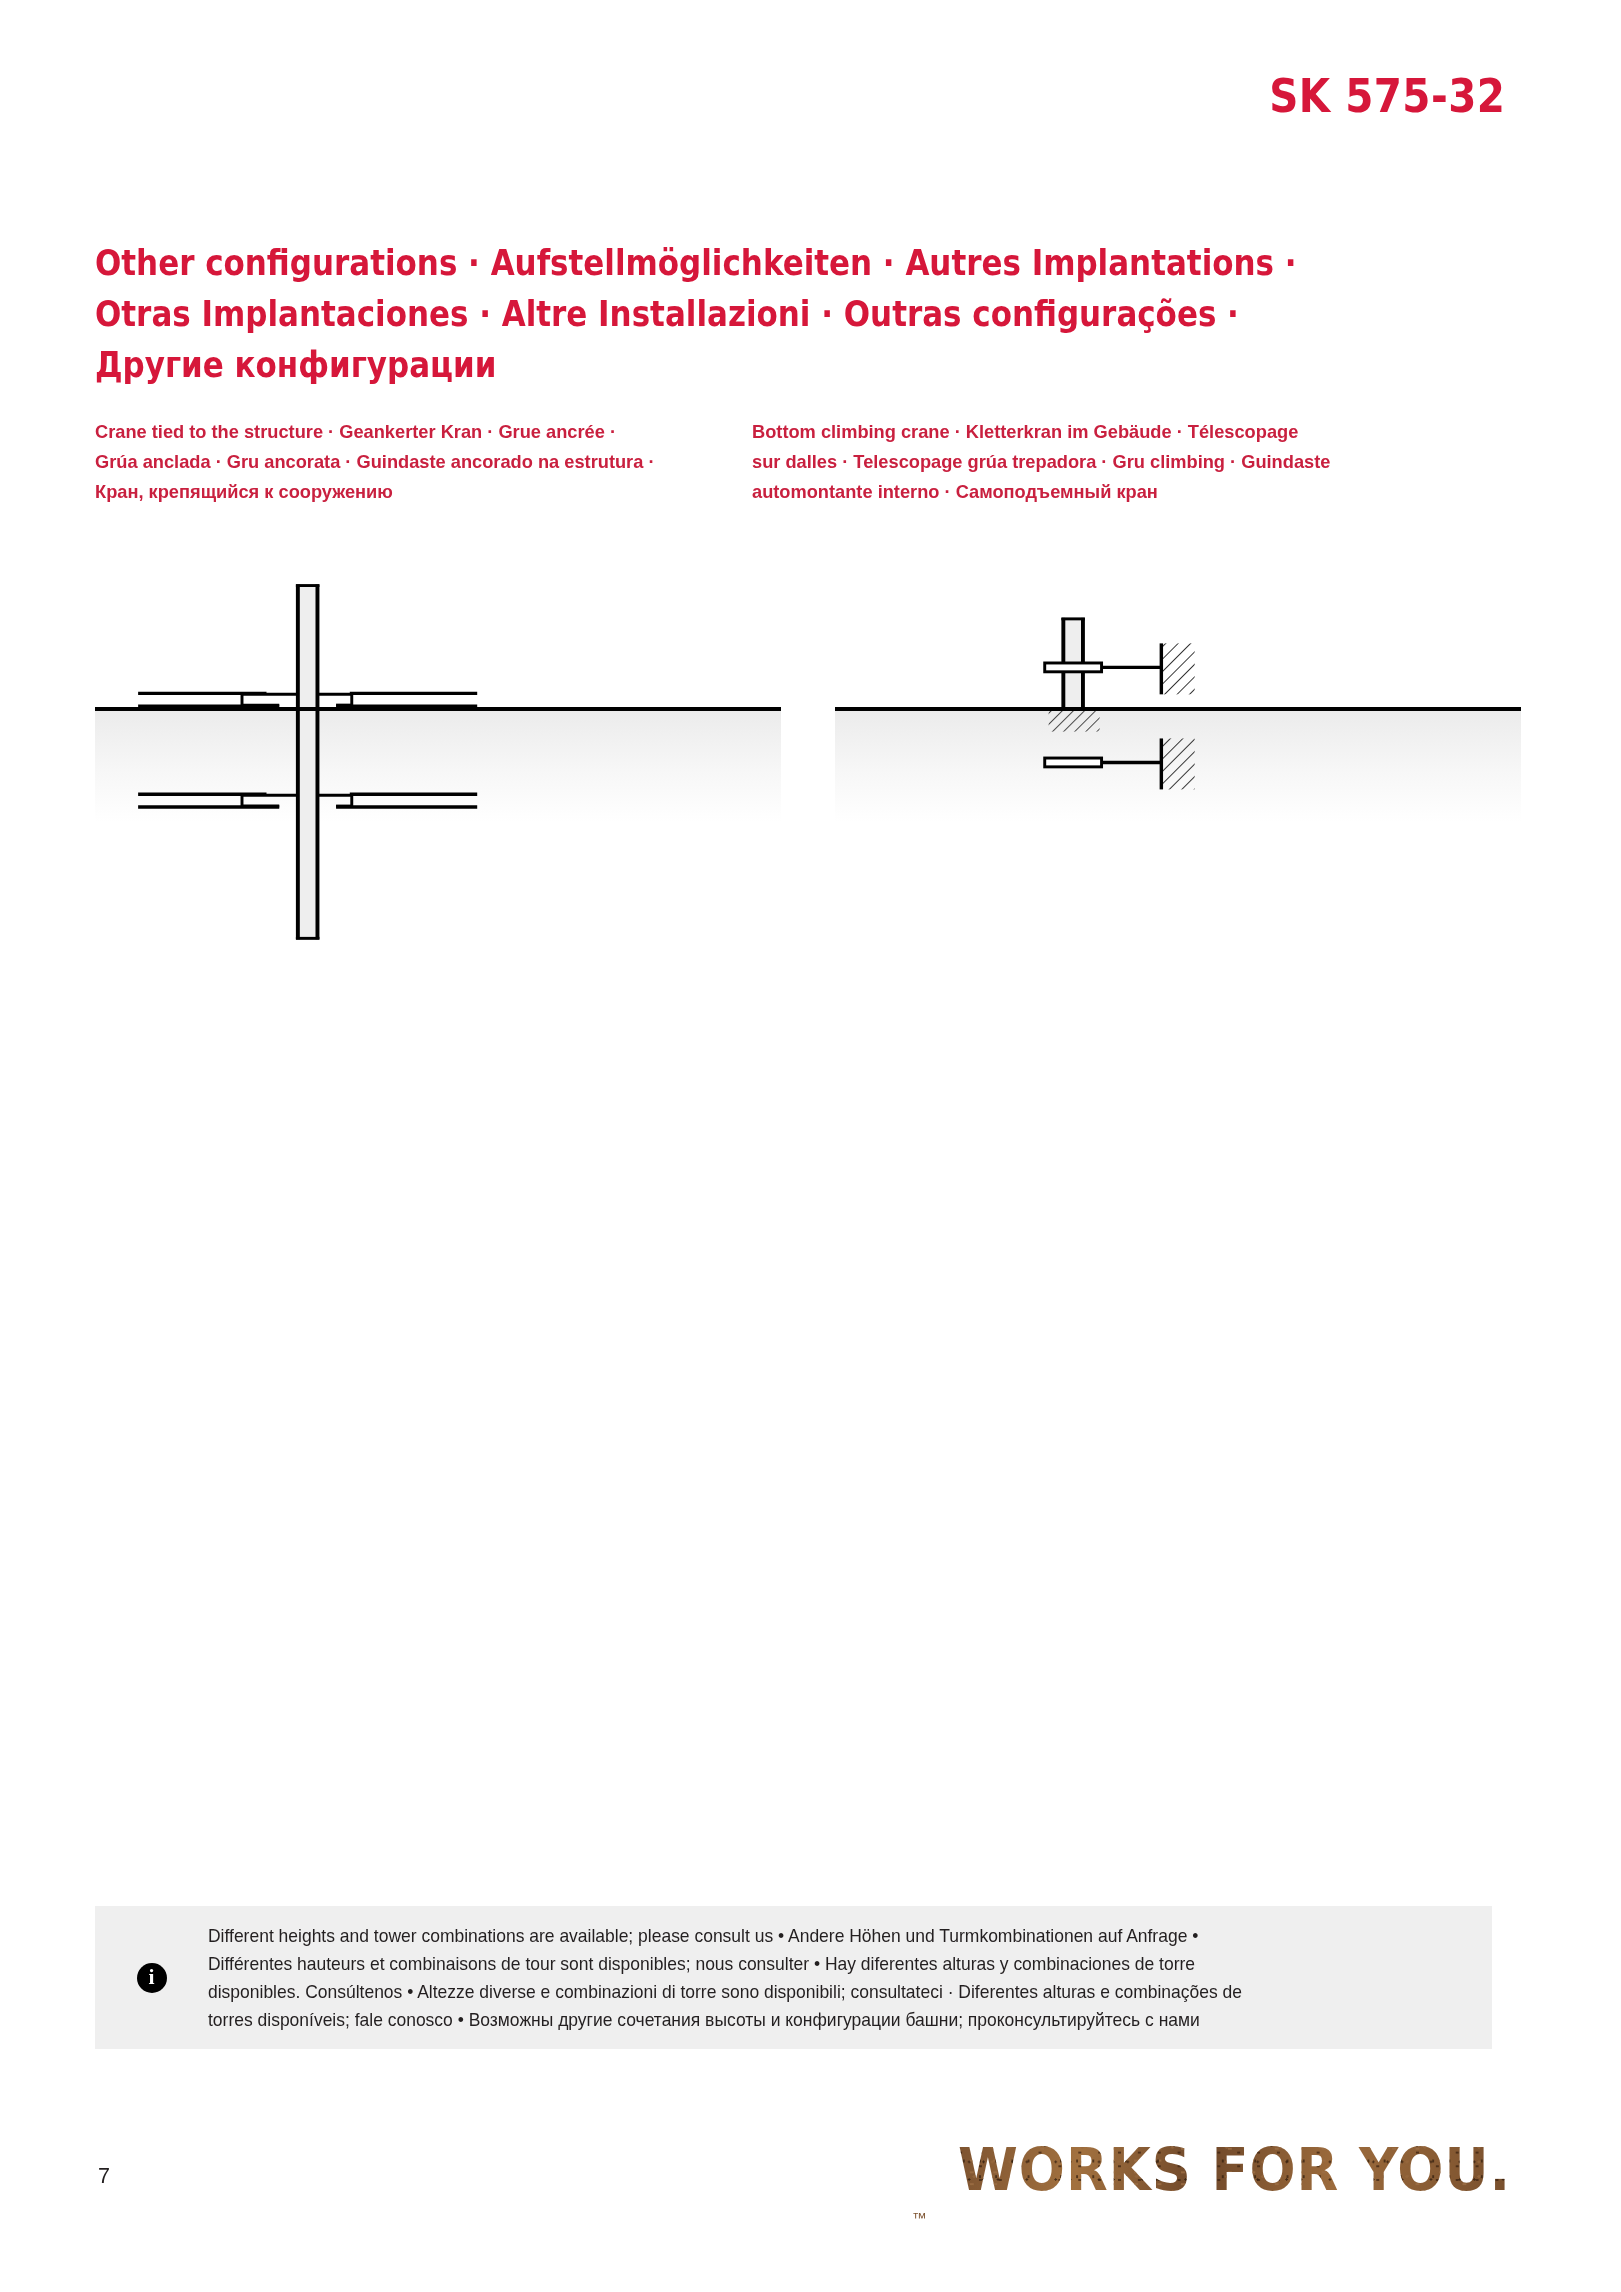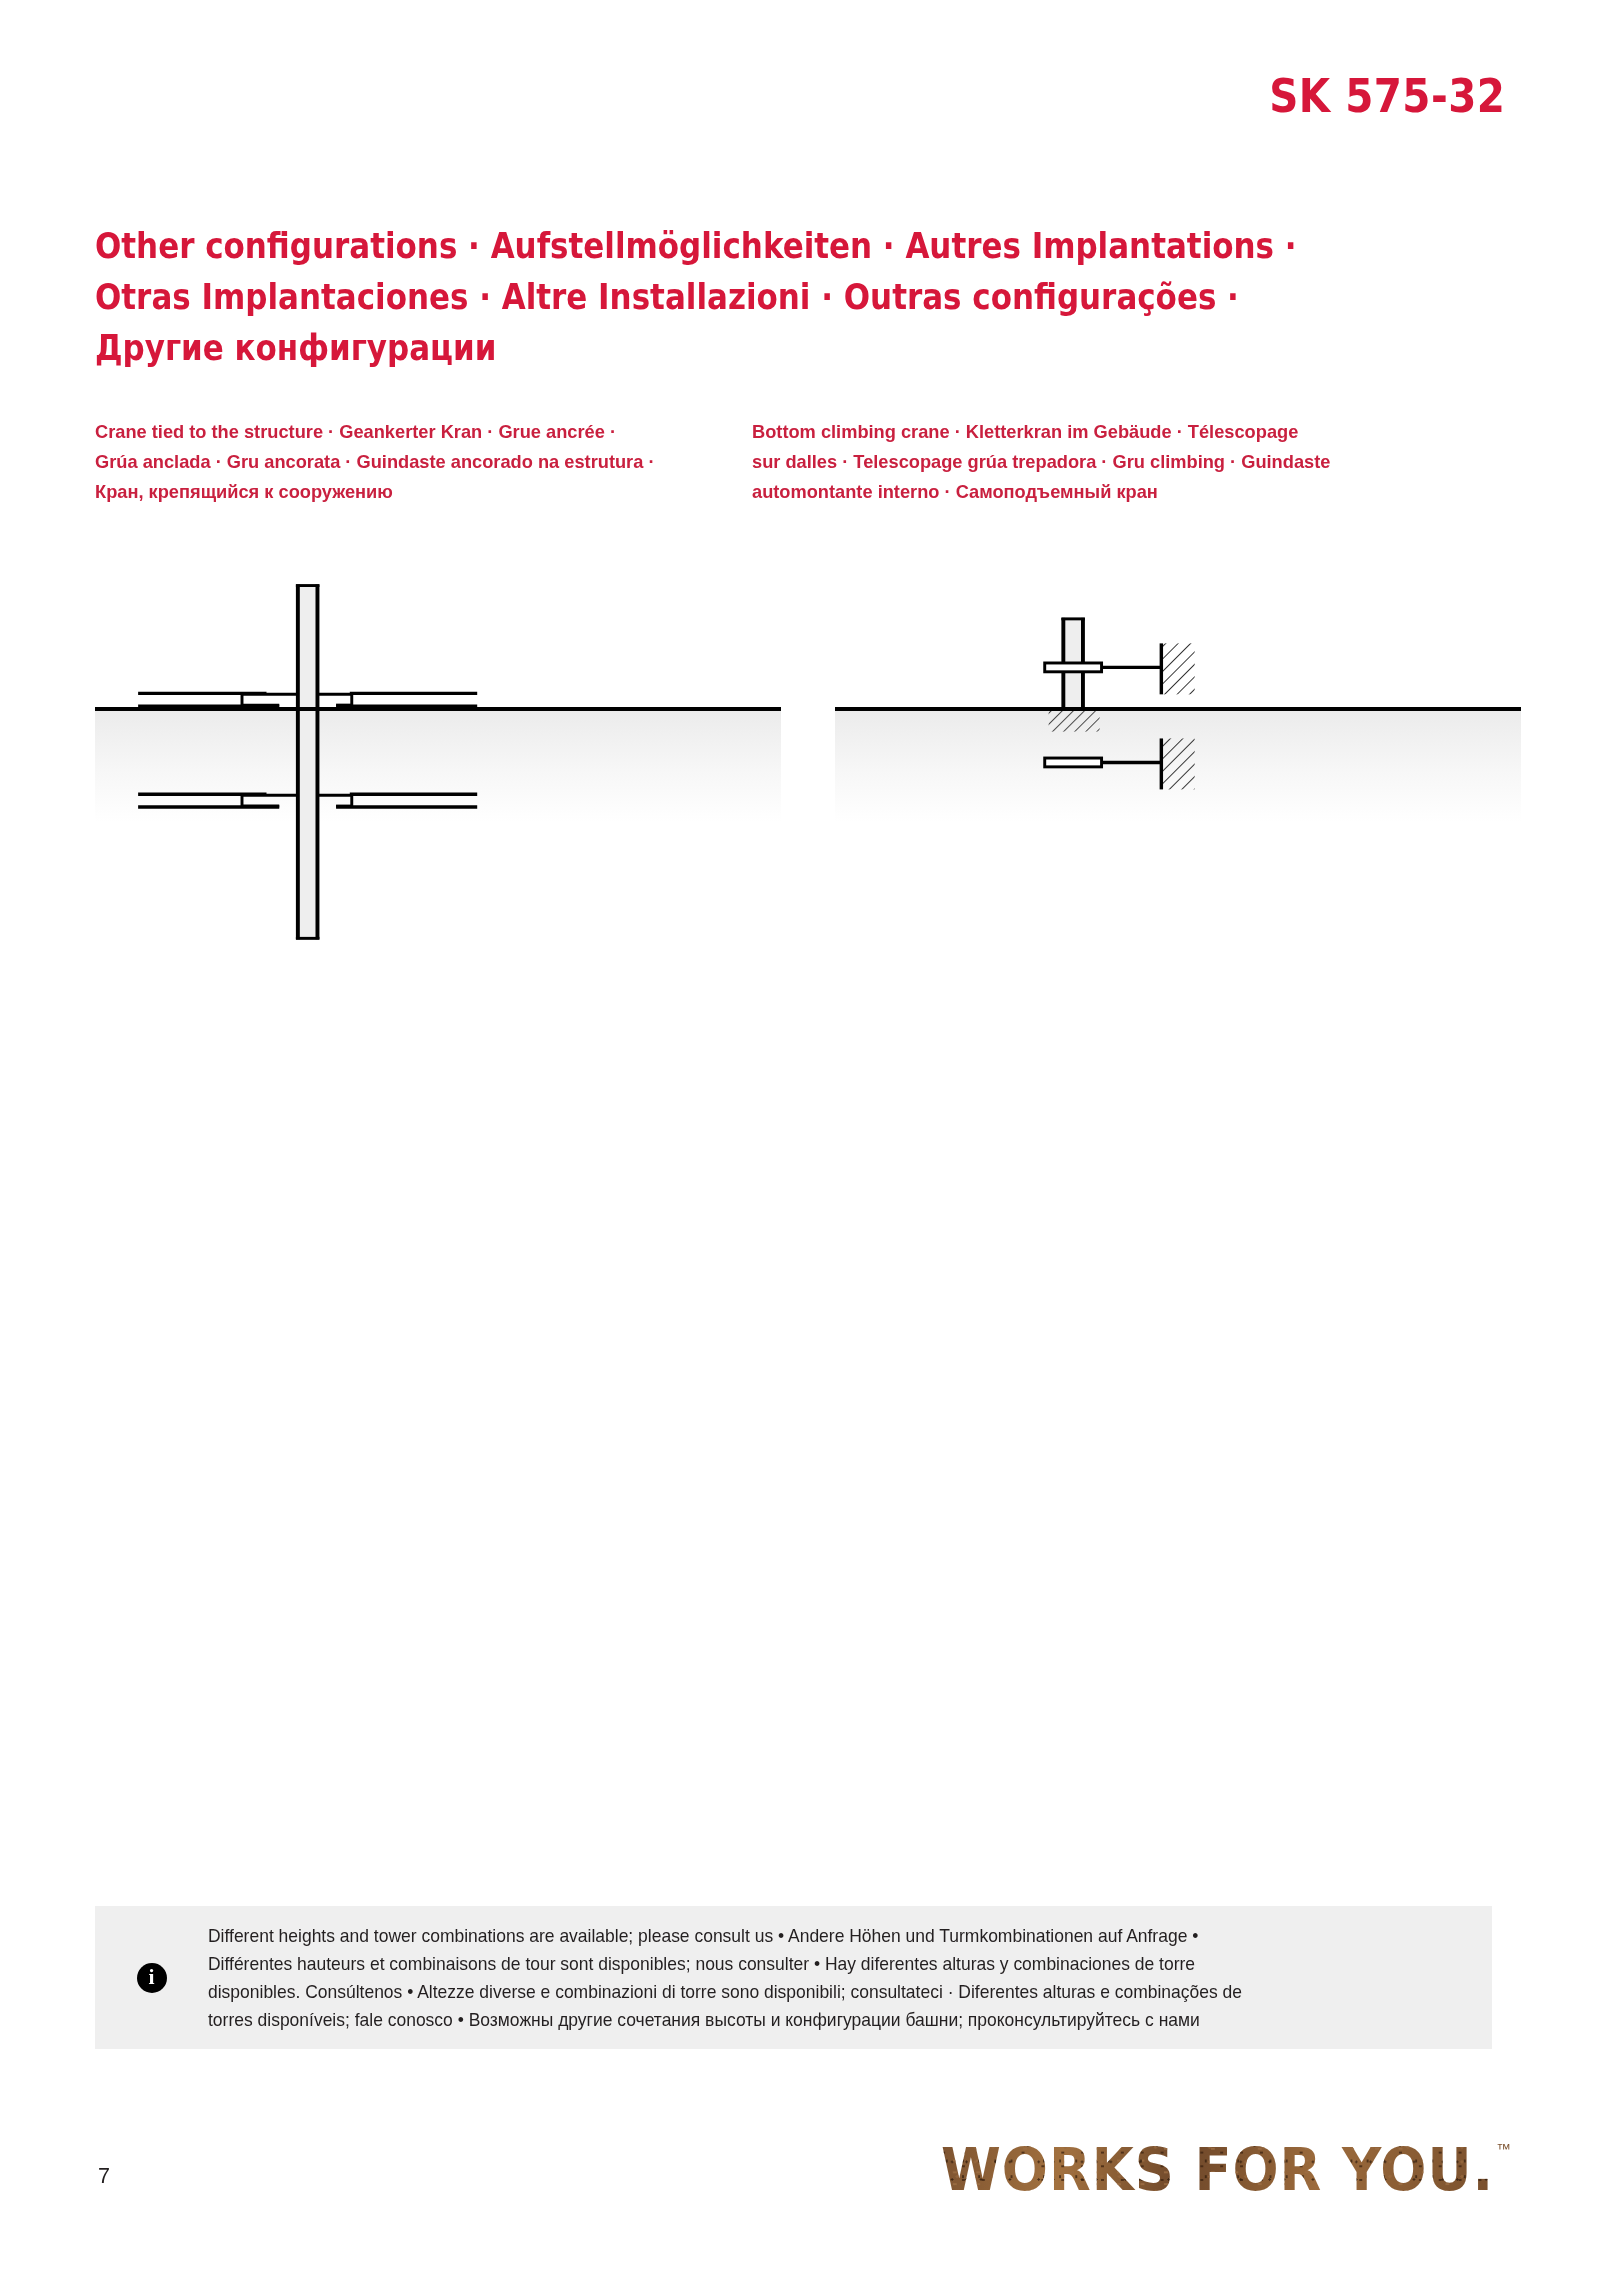--- a/index.html
+++ b/index.html
@@ -29,21 +29,21 @@
     letter-spacing: 0.5px;
     color: #D6173A;
     transform: scaleX(0.88);
     transform-origin: right center;
     white-space: nowrap;
   }
 
   
   .title-block {
     position: absolute;
-    top: 220px;
+    top: 237px;
     left: 95px;
     width: 1392px;
   }
   .title-line {
     font-family: "DejaVu Sans", sans-serif;
     font-size: 36px;
     font-weight: bold;
     color: #D6173A;
     line-height: 51px;
     transform: scaleX(0.86);
@@ -149,20 +149,21 @@
     font-family: "Liberation Sans", sans-serif;
     font-size: 21.6px;
     color: #231f20;
   }
   .brand-logo {
     position: absolute;
     right: 110px;
     top: 2135px;
     display: flex;
     align-items: flex-start;
+    flex-direction: column;
   }
   .brand-text {
     font-family: "DejaVu Sans", sans-serif;
     font-size: 59px;
     font-weight: bold;
     letter-spacing: 1px;
     transform: scaleX(0.92);
     transform-origin: right top;
     white-space: nowrap;
     background-color: #8a5c33;

